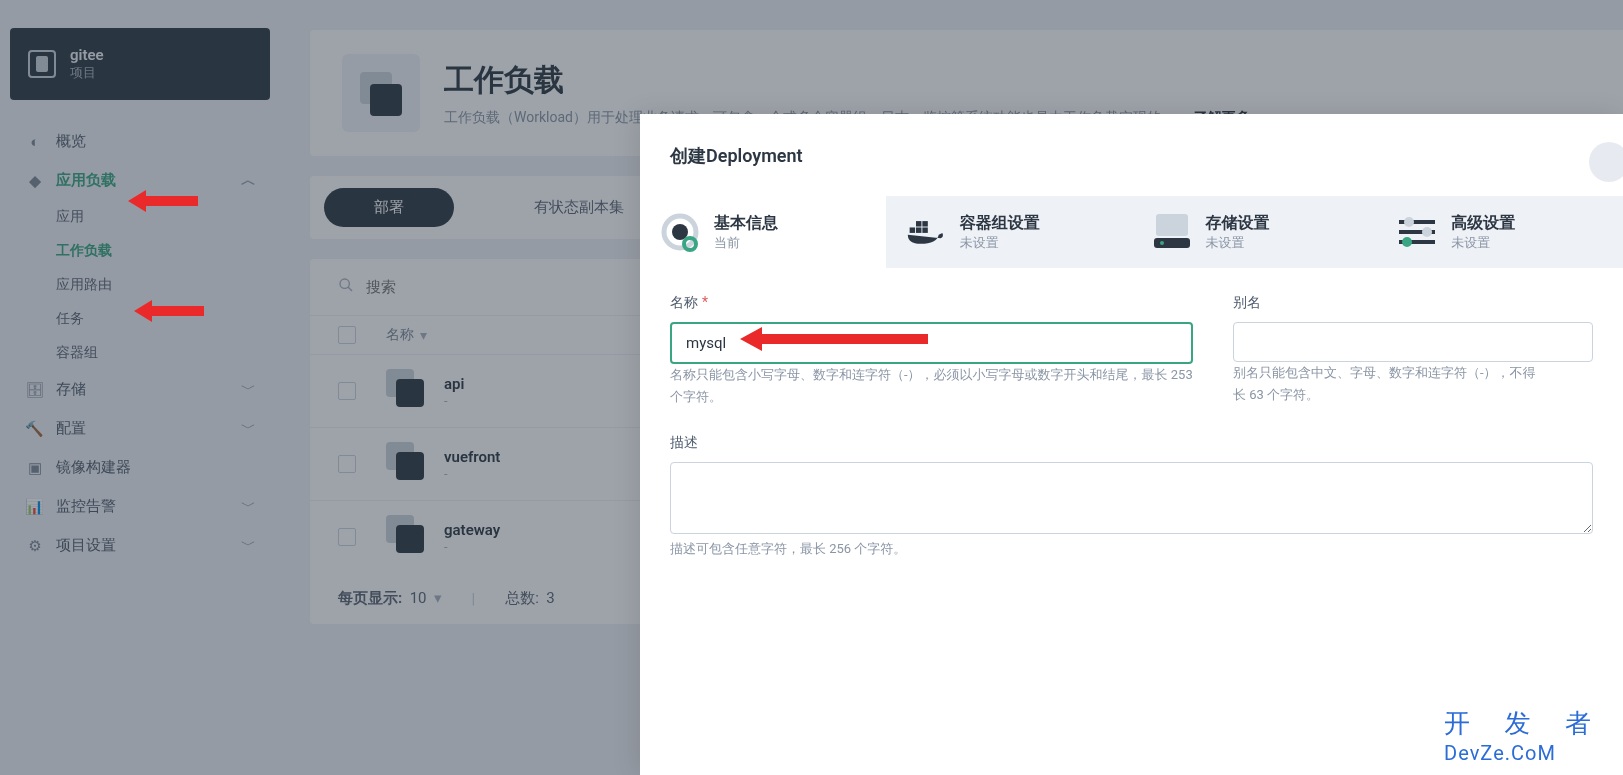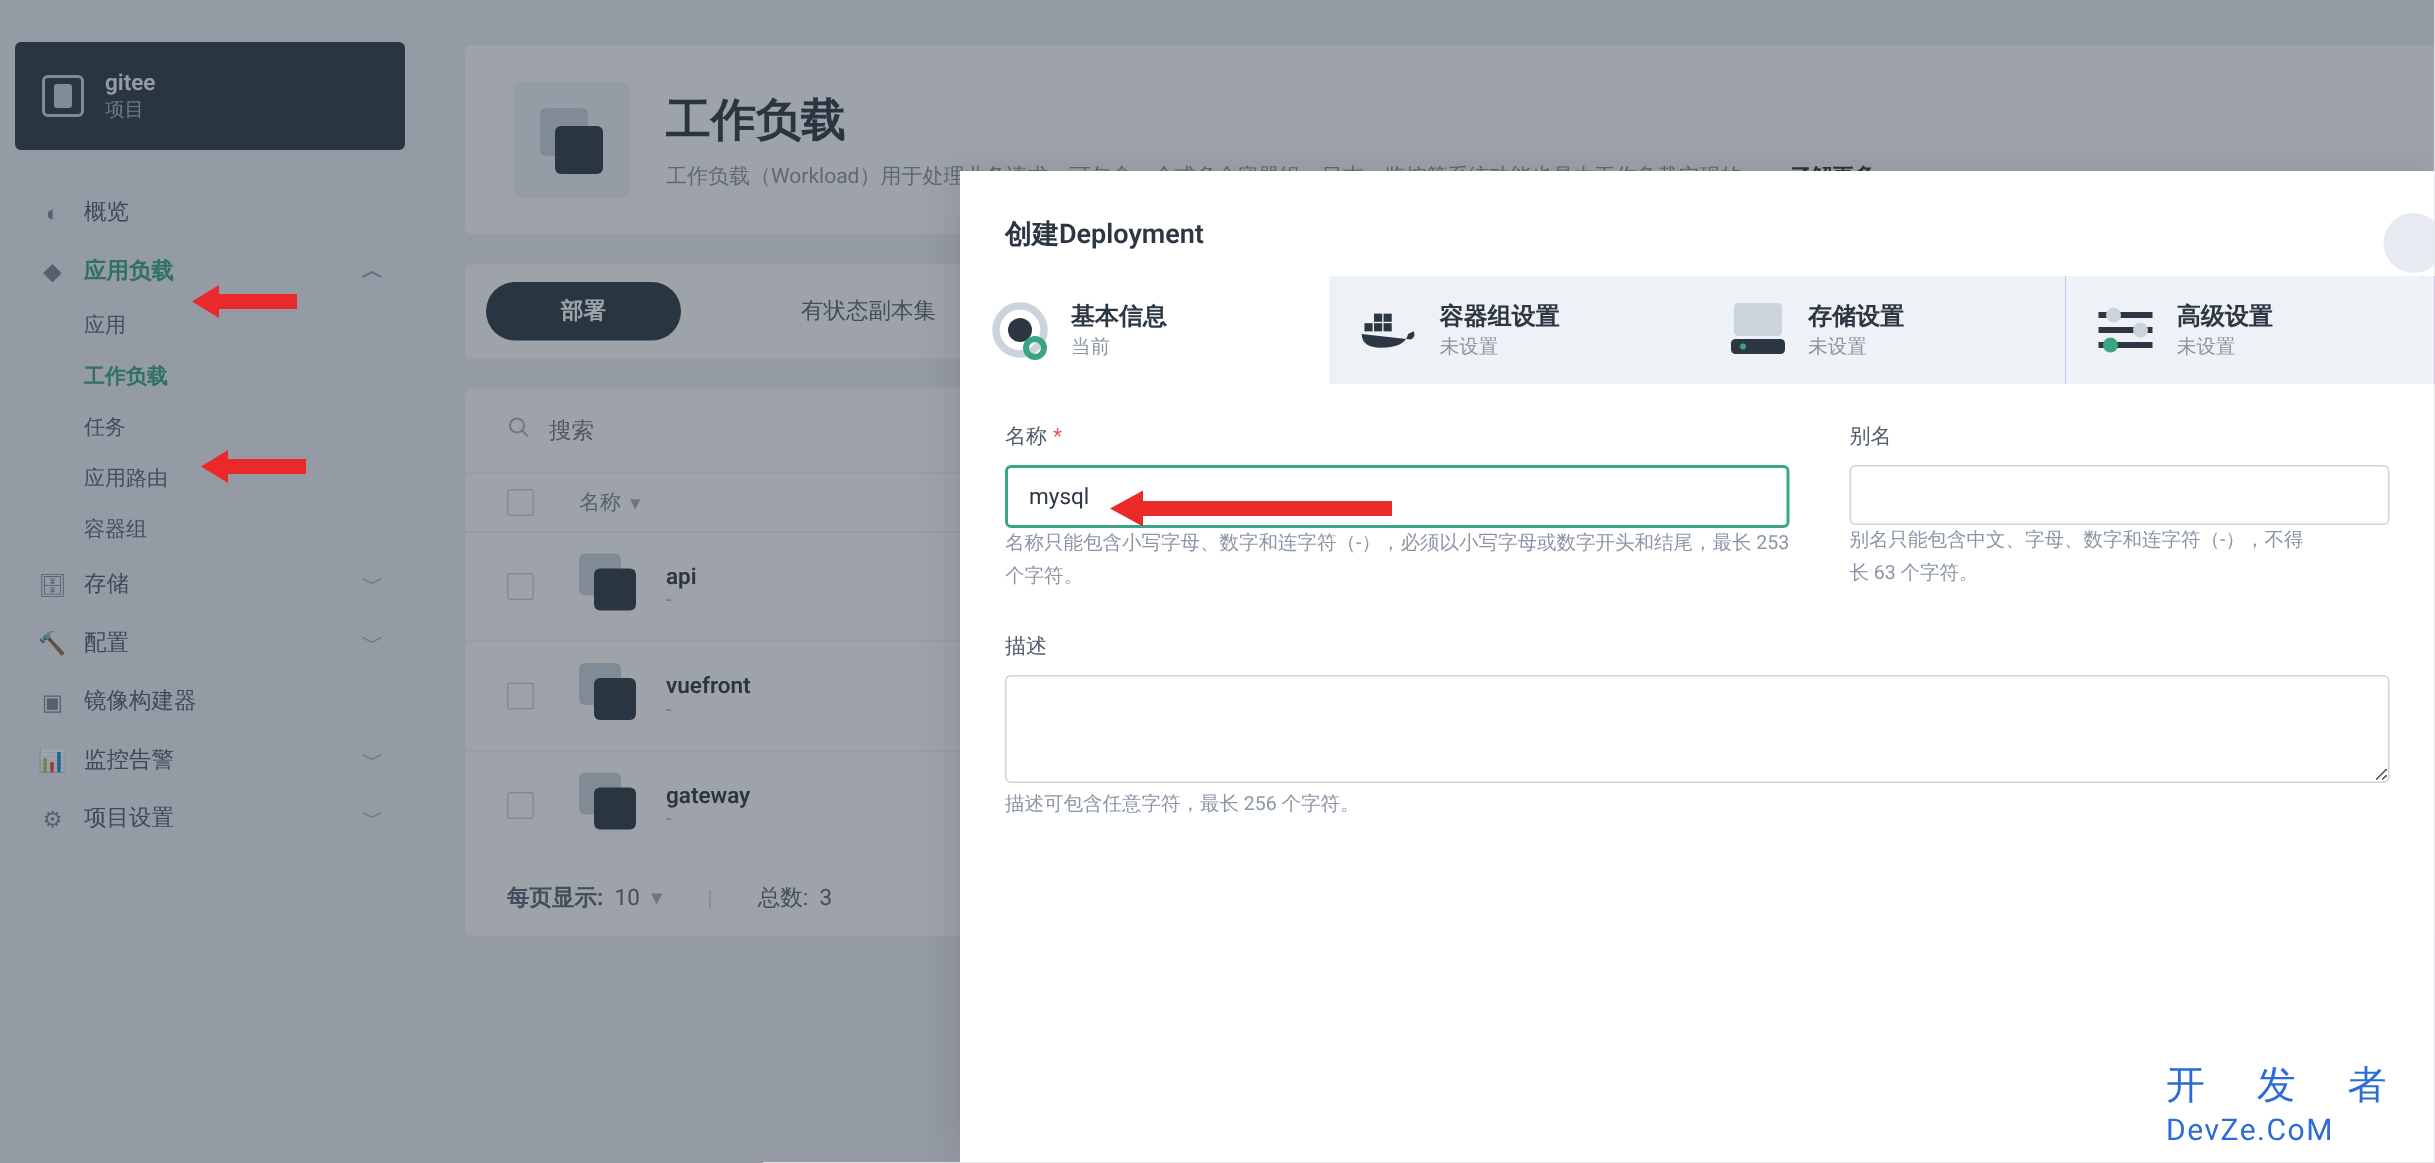--- a/index.html
+++ b/index.html
@@ -19,35 +19,35 @@
   .content{margin-left:290px;padding:30px 0 0 20px}
   .page-hdr{background:#fff;border-radius:4px;padding:24px 32px;display:flex;align-items:center;gap:24px;margin-right:-40px}
   .page-hdr .ic-box{width:78px;height:78px;background:#f0f3f7;border-radius:6px;display:flex;align-items:center;justify-content:center;position:relative}
   .page-hdr .ic-box .sq1{width:32px;height:32px;background:#2d3744;border-radius:4px;position:absolute;left:28px;top:30px}
   .page-hdr .ic-box .sq2{width:32px;height:32px;background:#cbd3dc;border-radius:4px;position:absolute;left:18px;top:18px}
   .page-title{font-size:30px;font-weight:600;color:#2d3744;margin-bottom:8px}
   .page-desc{color:#8a95a5;font-size:14px}
   .page-desc a{color:#2d3744;text-decoration:none;font-weight:600}
   .tab-bar{background:#fff;border-radius:4px;margin-top:20px;display:flex;align-items:center;padding:12px 14px;gap:30px;margin-right:-40px}
   .tab{padding:10px 50px;color:#5a6475;font-size:15px;cursor:pointer}
-  .tab.active{background:#2d3744;color:#fff;border-radius:22px;font-weight:700}
+  .tab.active{background:#2d3744;color:#fff;border-radius:22px;font-weight:400}
   .list{background:#fff;border-radius:4px;margin-top:20px;margin-right:-40px}
   .search-row{padding:18px 28px;display:flex;align-items:center;gap:12px;color:#a8b0bd}
   .list-hdr{display:flex;align-items:center;padding:10px 28px;color:#7c8797;font-size:14px;border-top:1px solid #eef1f6}
   .list-hdr .cb,.row .cb{width:18px;height:18px;border:1.5px solid #cbd3dc;border-radius:2px;margin-right:30px}
   .row{display:flex;align-items:center;padding:14px 28px;border-top:1px solid #eef1f6}
   .row .ics{position:relative;width:44px;height:44px;margin-right:14px}
   .row .ics .a{position:absolute;width:28px;height:28px;background:#cbd3dc;border-radius:4px;left:0;top:0}
   .row .ics .b{position:absolute;width:28px;height:28px;background:#2d3744;border-radius:4px;left:10px;top:10px}
   .row .nm{color:#2d3744;font-weight:600;font-size:15px}
   .row .dash{color:#a8b0bd;font-size:13px}
   .pager{padding:16px 28px;color:#5a6475;font-size:15px;display:flex;gap:30px;align-items:center}
   .overlay{position:absolute;inset:0;background:rgba(40,50,65,.45)}
   .modal{position:absolute;left:640px;top:114px;right:0;bottom:0;background:#fff;box-shadow:-4px 0 24px rgba(0,0,0,.1)}
-  .m-hdr{padding:30px 30px 16px 30px;font-size:18px;font-weight:600;color:#2d3744;display:flex;align-items:center}
+  .m-hdr{padding:30px 30px 28px 30px;font-size:18px;font-weight:600;color:#2d3744;display:flex;align-items:center}
   .m-close{position:absolute;right:-6px;top:28px;width:40px;height:40px;border-radius:50%;background:#e7ebf1;display:flex;align-items:center;justify-content:center;color:#7c8797}
   .steps{display:flex;background:#6d28d9}
   .step{flex:1;padding:16px 20px;display:flex;align-items:center;gap:14px;background:#eef1f6}
   .step.active{background:#fff}
   .step .st-ic{width:40px;height:40px;display:flex;align-items:center;justify-content:center}
   .step .st-title{font-size:16px;font-weight:600;color:#2d3744}
   .step .st-sub{font-size:13px;color:#8a95a5}
   .form{padding:26px 30px 10px 30px}
   .frow{display:flex;gap:40px;margin-bottom:26px}
   .fcol{flex:1}
@@ -81,22 +81,22 @@
     <span>概览</span>
   </div>
 
   <div class="nav-item sel">
     <span class="ic">◆</span>
     <span>应用负载</span>
     <span class="chev">︿</span>
   </div>
   <div class="nav-sub">应用</div>
   <div class="nav-sub sel">工作负载</div>
+  <div class="nav-sub">应用路由</div>
   <div class="nav-sub">任务</div>
-  <div class="nav-sub">应用路由</div>
   <div class="nav-sub">容器组</div>
 
   <div class="nav-item">
     <span class="ic">🗄</span>
     <span>存储</span>
     <span class="chev">﹀</span>
   </div>
   <div class="nav-item">
     <span class="ic">🔨</span>
     <span>配置</span>

